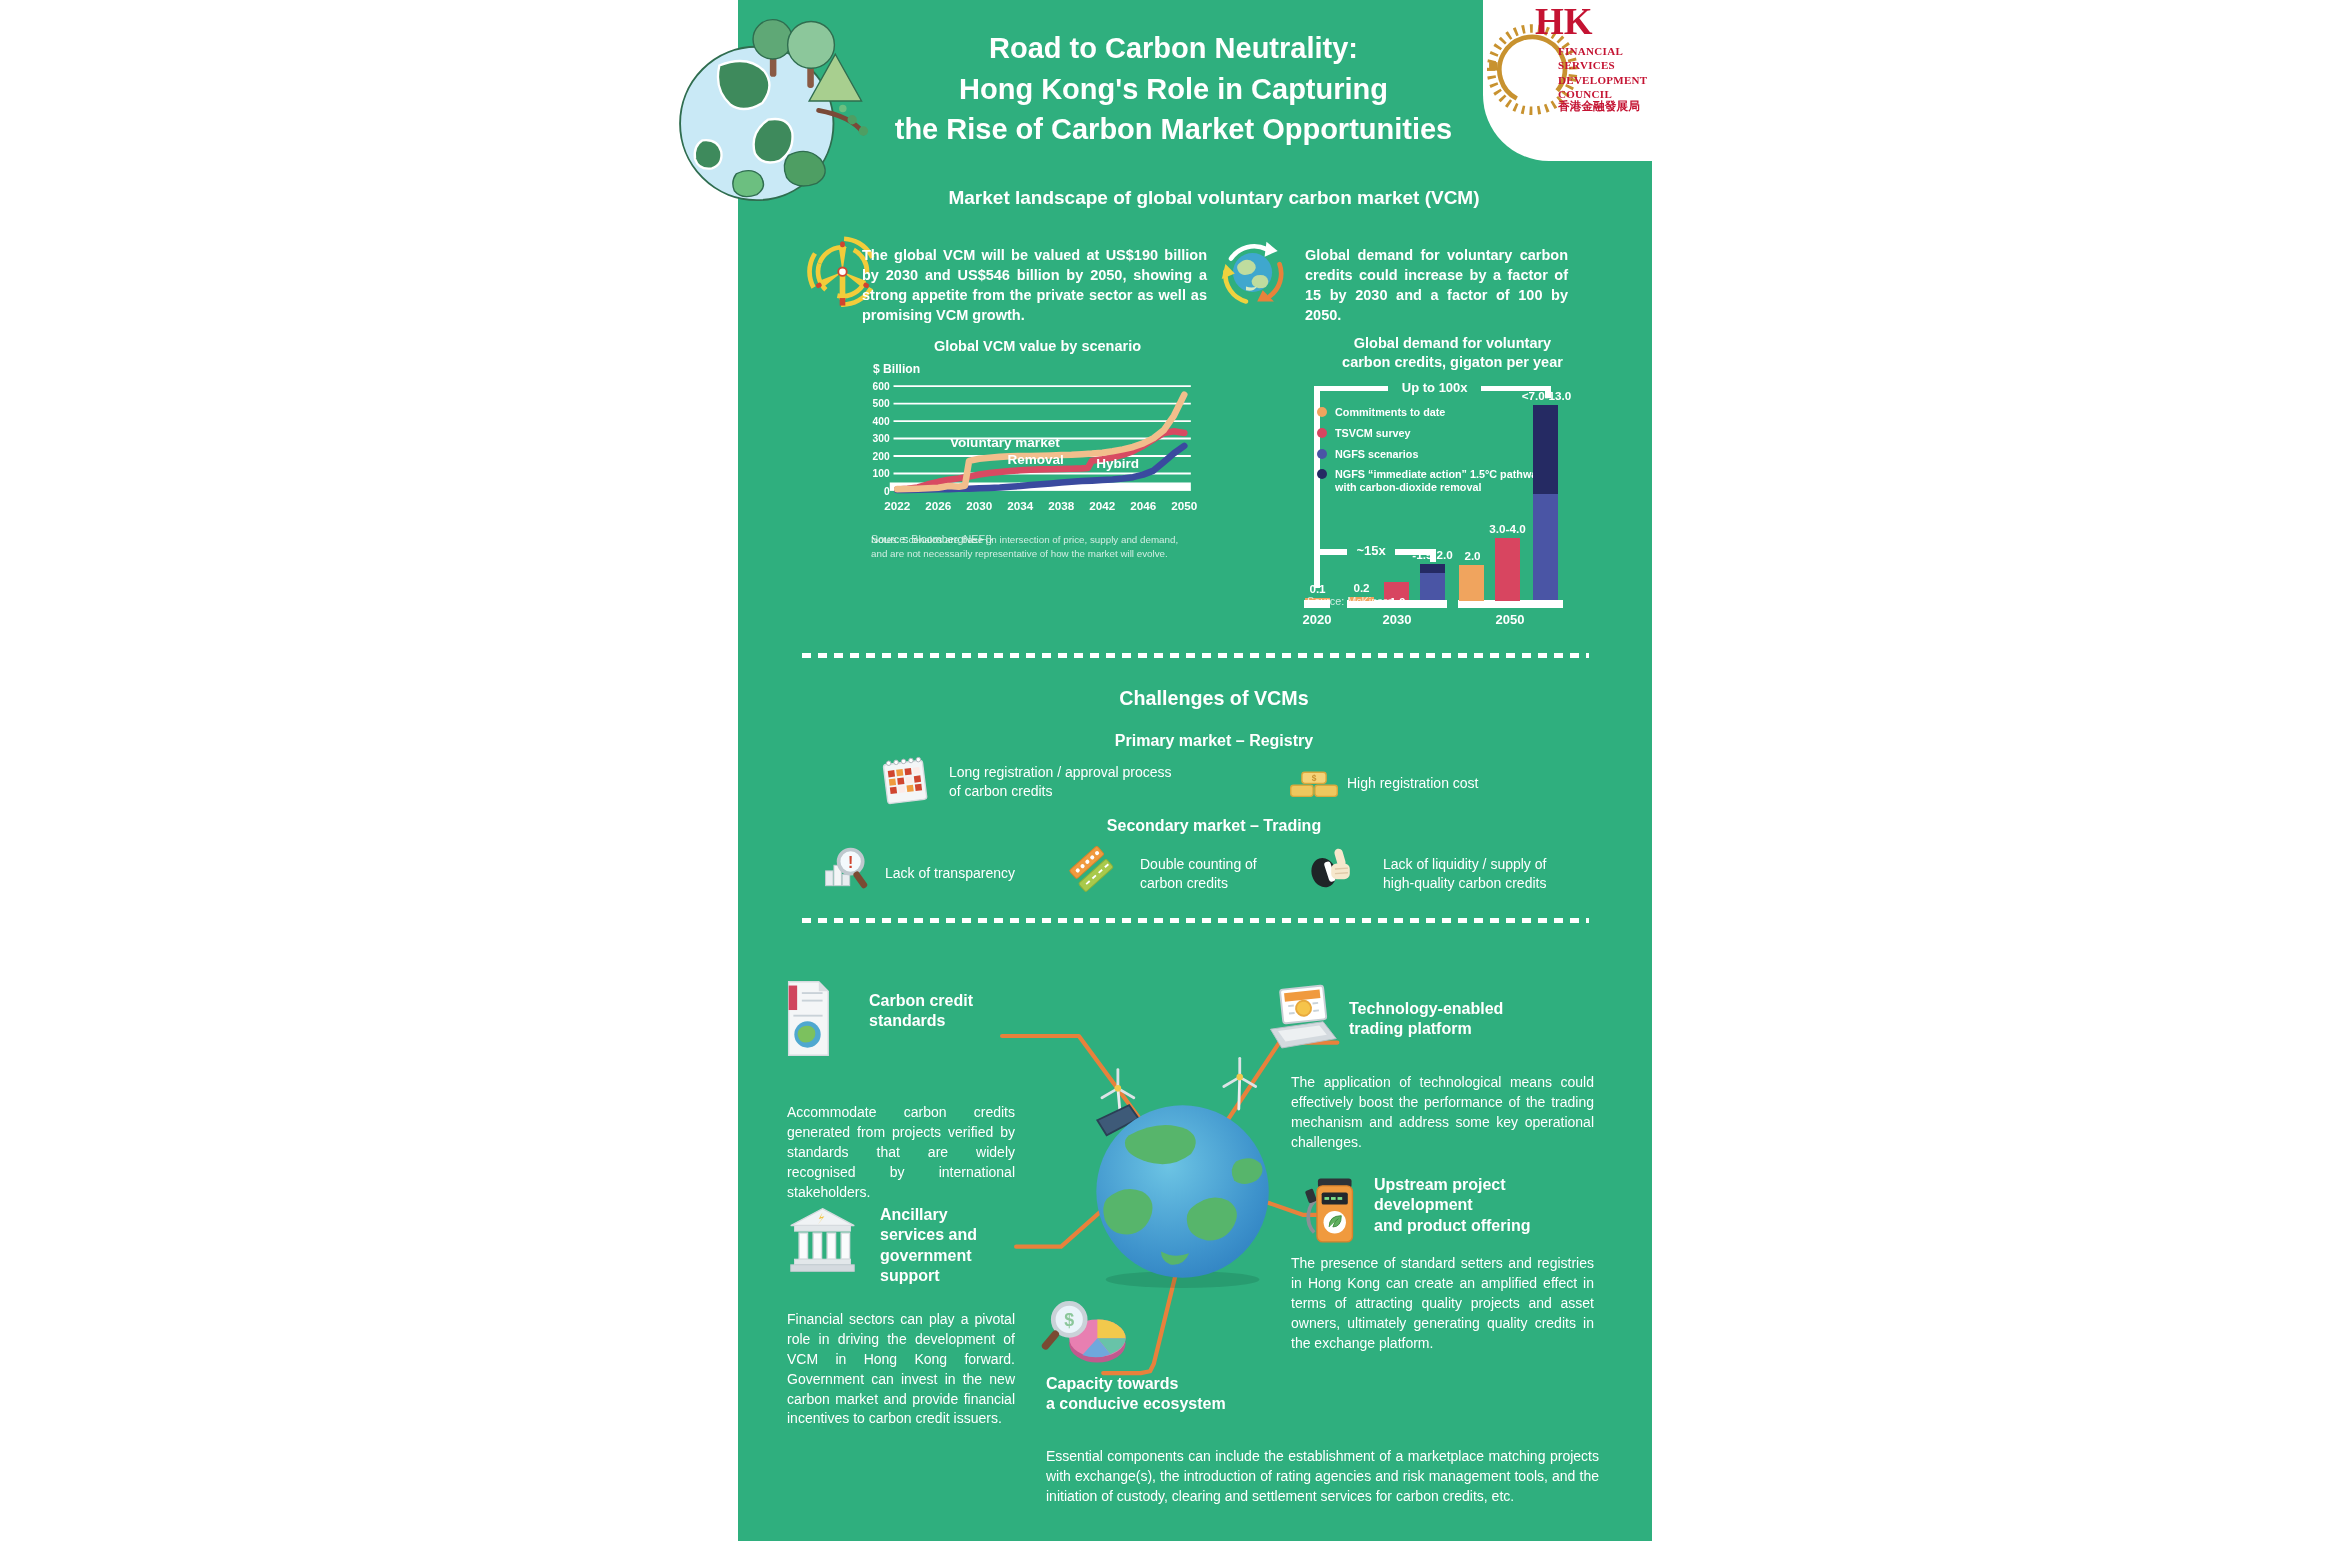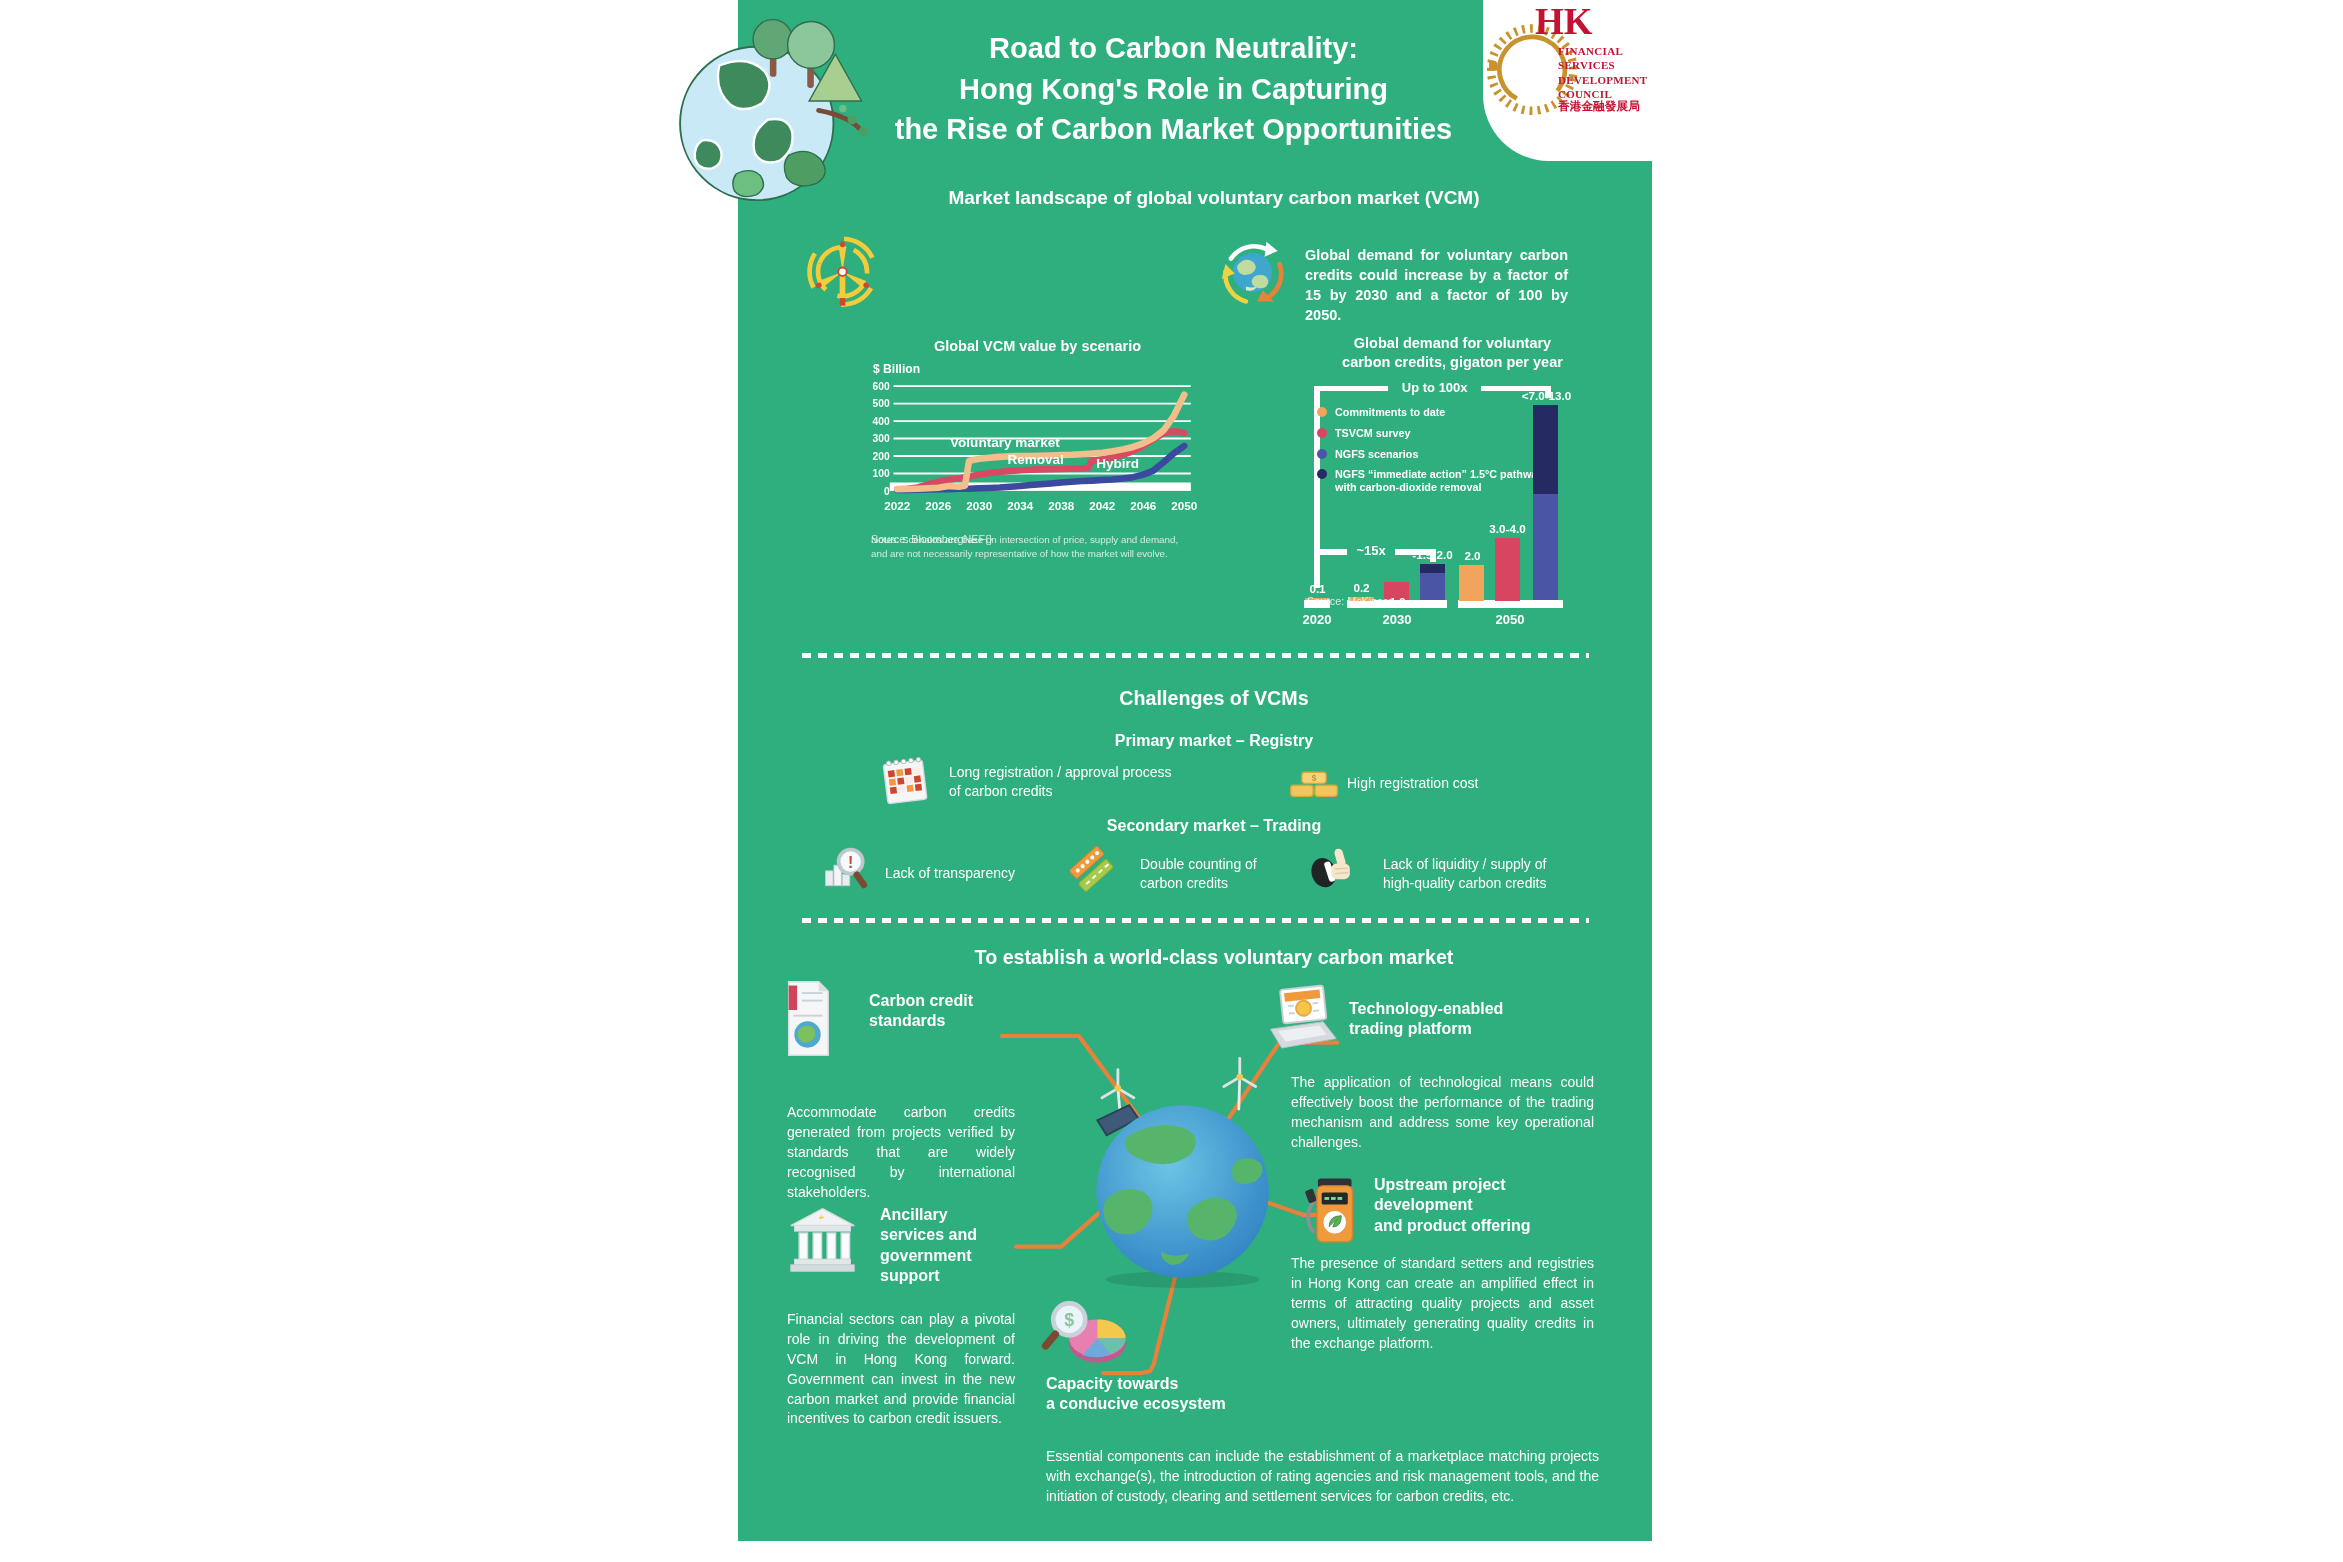--- a/index.html
+++ b/index.html
@@ -110,20 +110,21 @@
       <path d="M43 40 L39 14 Q43 8 47 14 Z" transform="rotate(120 43 40)"></path>
       <path d="M43 40 L39 14 Q43 8 47 14 Z" transform="rotate(240 43 40)"></path>
     </g>
     <g fill="#D0452F">
       <rect x="40.5" y="8" width="5" height="6" rx="2"></rect>
       <rect x="40.5" y="8" width="5" height="6" rx="2" transform="rotate(120 43 40)"></rect>
       <rect x="40.5" y="8" width="5" height="6" rx="2" transform="rotate(240 43 40)"></rect>
     </g>
     <circle cx="43" cy="40" r="4.5" fill="#fff" stroke="#D0452F" stroke-width="2"></circle>
   </svg>
+  <div class="abs intro-text" style="left:124px;top:245px;width:345px;">The global VCM will be valued at US$190 billion by 2030 and US$546 billion by 2050, showing a strong appetite from the private sector as well as promising VCM growth.</div>
 
   <svg class="abs" style="left:480px;top:238px;" width="69" height="69" viewBox="0 0 74 74">
     <circle cx="37" cy="37" r="21" fill="#3FA7CE"></circle>
     <path d="M22 28 q8 -8 16 -2 q6 6 -2 12 q-10 4 -14 -2 q-3 -5 0 -8z" fill="#BFDC9E"></path>
     <path d="M42 40 q10 -2 12 6 q0 8 -10 8 q-8 -2 -8 -8 q2 -5 6 -6z" fill="#BFDC9E"></path>
     <path d="M30 52 q6 2 12 0 q-4 6 -12 4z" fill="#D8EBC2"></path>
     <path d="M14 22 A30 30 0 0 1 52 12" fill="none" stroke="#FFFFFF" stroke-width="5" stroke-linecap="round"></path>
     <polygon points="52,4 64,14 50,20" fill="#FFFFFF"></polygon>
     <path d="M66 28 A30 30 0 0 1 56 62" fill="none" stroke="#E8823B" stroke-width="5" stroke-linecap="round"></path>
     <polygon points="48,56 60,68 42,68" fill="#E8823B"></polygon>
@@ -308,21 +309,20 @@
     <g stroke="#E0C9A8" stroke-width="1.5">
           <line x1="29" y1="28" x2="43" y2="27"></line>
           <line x1="29" y1="33" x2="43" y2="32"></line>
         </g>
   </svg>
   <div class="abs chal-label pre" style="left:645px;top:855px;">Lack of liquidity / supply of
 high-quality carbon credits</div>
 
   <div class="abs divider" style="top:918px;"></div>
 
-  <h2 class="abs sec-head h-establish">To establish a world-class voluntary carbon market</h2>
 
   <svg class="abs" style="left:0;top:0;" width="914" height="1541" viewBox="0 0 976 1645">
     <g fill="none" stroke="#E8813C" stroke-width="4.5" stroke-linejoin="round" stroke-linecap="round">
       <polyline points="282,1106 364,1106 442,1212"></polyline>
       <polyline points="640,1113 578,1113 512,1212"></polyline>
       <polyline points="297,1331 345,1331 398,1284"></polyline>
       <polyline points="566,1284 603,1297 648,1297"></polyline>
       <polyline points="468,1358 444,1456 440,1464 430,1466 390,1466"></polyline>
     </g>
   </svg>

